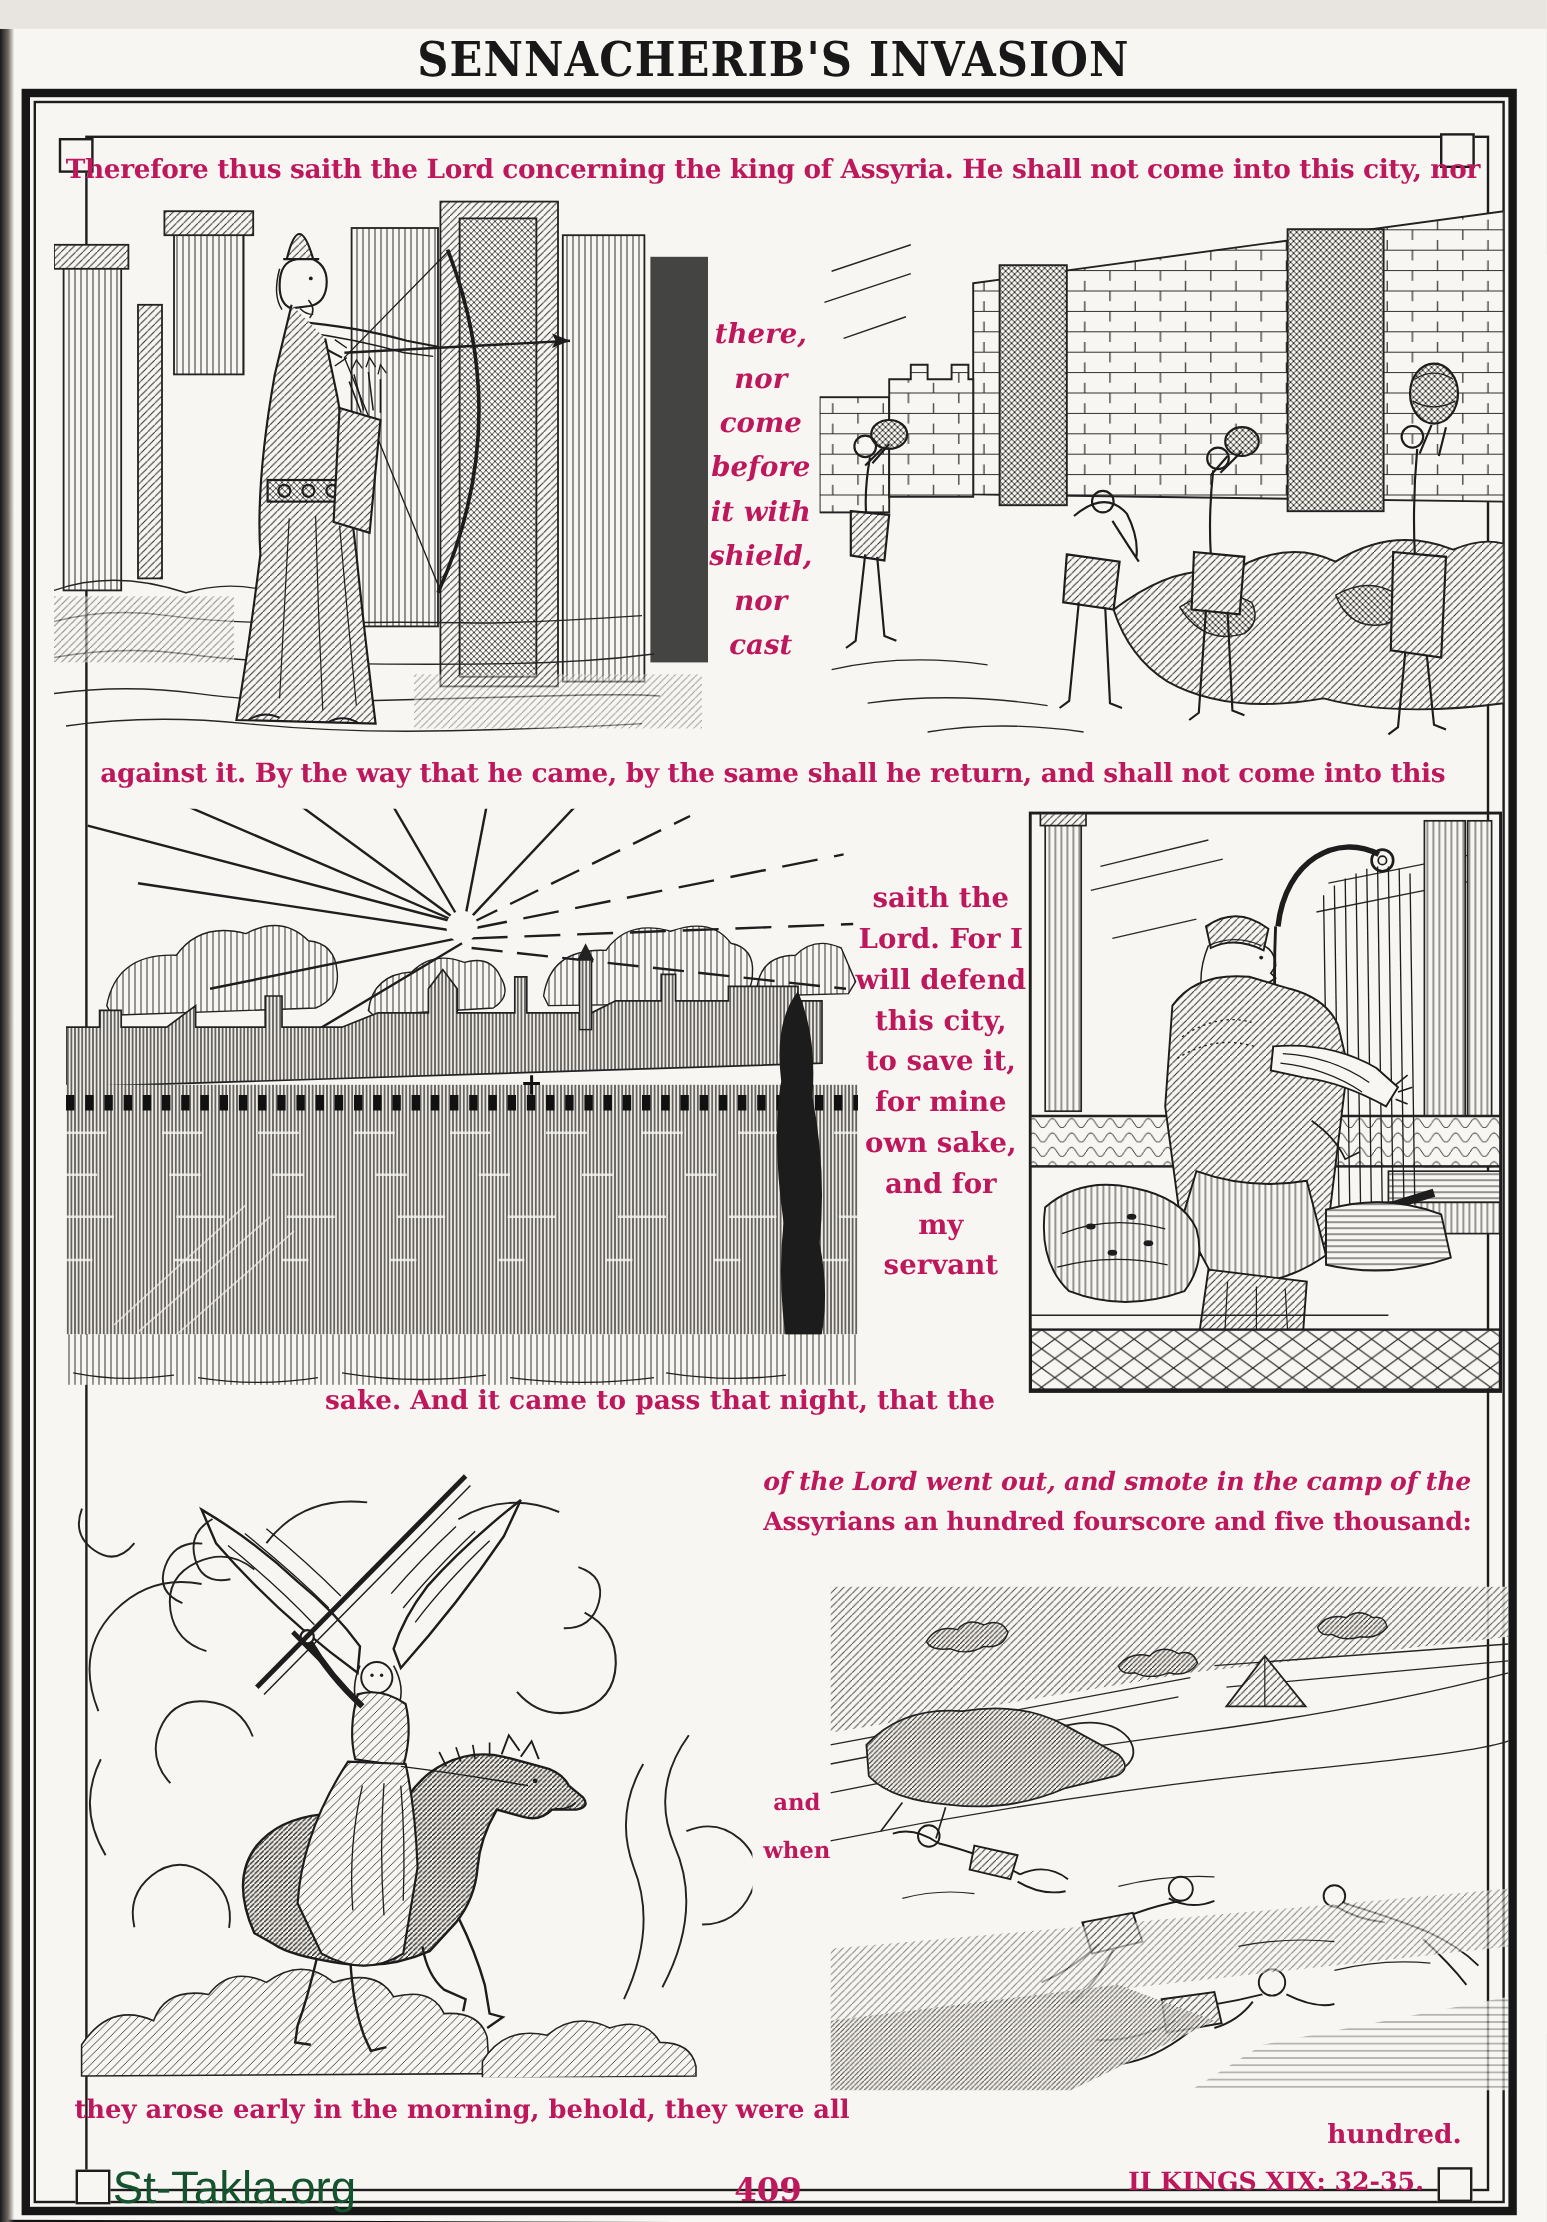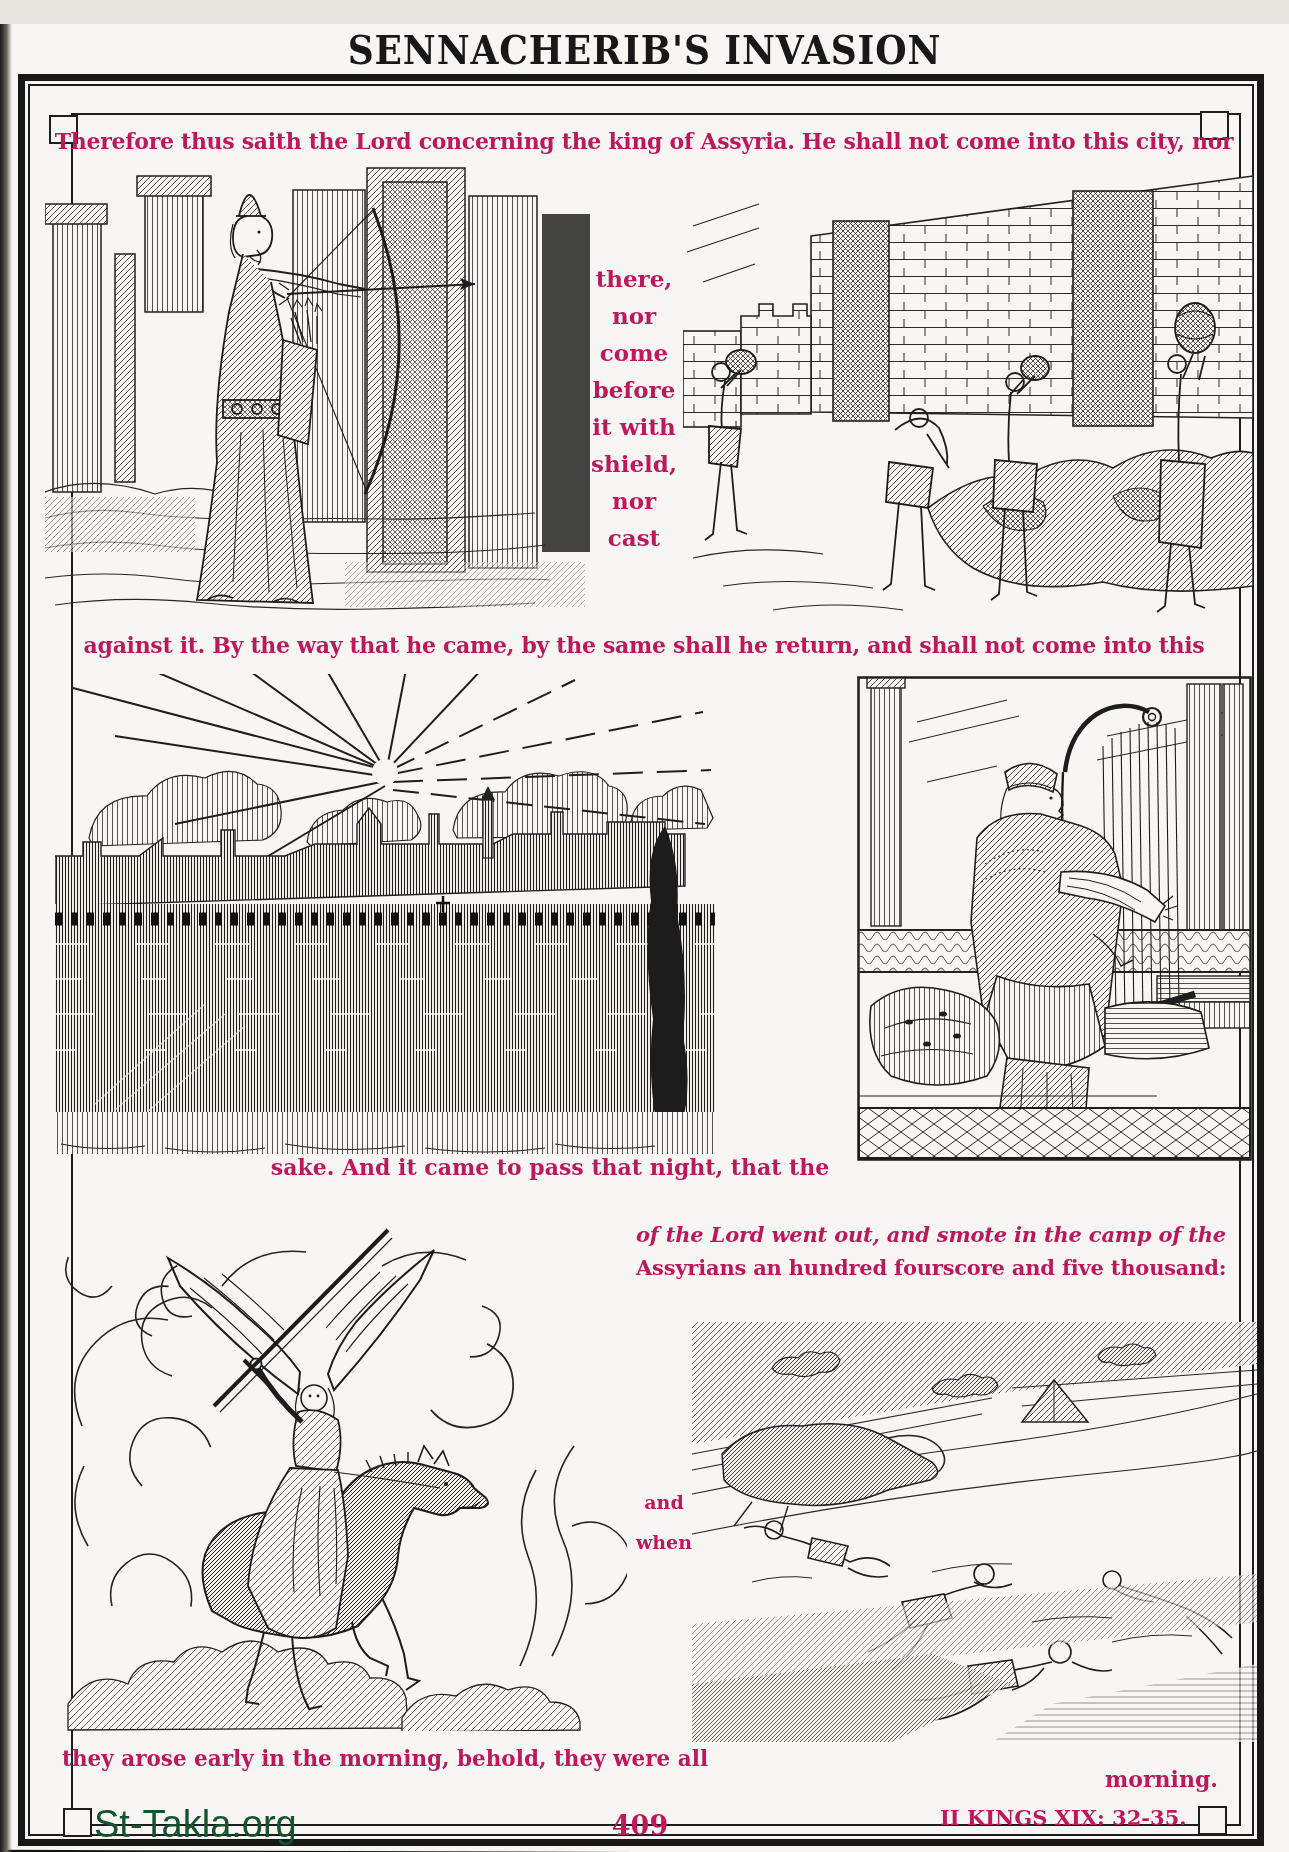--- a/index.html
+++ b/index.html
@@ -21,21 +21,21 @@
   .csq.br{right:30px;bottom:4px;}
   .bottom-bar{position:absolute;left:2px;top:1828px;width:1287px;height:13px;background:#141414;
     transform:rotate(.2deg);z-index:6;}
   
   .txt{position:absolute;font-family:"DejaVu Serif",serif;font-weight:700;color:#be185d;
     white-space:nowrap;z-index:10;}
   .line1{left:34px;top:104px;width:1220px;text-align:center;font-size:22px;letter-spacing:-.3px;}
   .line2{left:34px;top:608px;width:1220px;text-align:center;font-size:22px;letter-spacing:-.3px;}
   .line3{left:270px;top:1130px;width:560px;text-align:center;font-size:22px;}
   .col{text-align:center;}
-  .col1{left:578px;top:236px;width:112px;font-size:23px;line-height:37px;}
+  .col1{left:578px;top:236px;width:112px;font-size:23px;line-height:37px;font-style:italic;}
   .col2{left:710px;top:708px;width:148px;font-size:23px;line-height:34px;}
   .col3{left:604px;top:1458px;width:120px;font-size:19px;line-height:40px;}
   .campline{left:636px;width:600px;text-align:left;font-size:21px;letter-spacing:-.2px;}
   .camp1{top:1198px;font-style:italic;}
   .camp2{top:1231px;}
   .line5{left:62px;top:1722px;font-size:21.5px;}
   .line6{left:950px;top:1742px;width:268px;text-align:right;font-size:22px;}
   .watermark{position:absolute;left:94px;top:1779px;font-family:"Liberation Sans",sans-serif;
     font-weight:400;font-size:38px;color:#14532d;z-index:12;white-space:nowrap;}
   .pagenum{left:595px;top:1786px;width:90px;text-align:center;font-size:27px;z-index:12;}
@@ -76,33 +76,45 @@
     <div>come</div>
     <div>before</div>
     <div>it with</div>
     <div>shield,</div>
     <div>nor</div>
     <div>cast</div>
   </div>
 
   <div class="txt line2">against it.  By the way that he came, by the same shall he return, and shall not come into this</div>
 
+  <div class="txt col col2">
+    <div>saith the</div>
+    <div>Lord. For I</div>
+    <div>will defend</div>
+    <div>this city,</div>
+    <div>to save it,</div>
+    <div>for mine</div>
+    <div>own sake,</div>
+    <div>and for</div>
+    <div>my</div>
+    <div>servant</div>
+  </div>
 
   <div class="txt line3">sake.  And it came to pass that night, that the</div>
 
   <div class="txt campline camp1">of the Lord went out, and smote in the camp of the</div>
   <div class="txt campline camp2">Assyrians an hundred fourscore and five thousand:</div>
 
   <div class="txt col col3">
     <div>and</div>
     <div>when</div>
   </div>
 
   <div class="txt line5">they arose early in the morning, behold, they were all</div>
-  <div class="txt line6">morning.</div>
+  <div class="txt line6">hundred.</div>
 
   <div class="watermark">St-Takla.org</div>
   <div class="txt pagenum">409</div>
   <div class="txt reference">II KINGS XIX: 32-35.</div>
 
   <figure class="illo illo-archer" role="img" aria-label="Assyrian archer aiming an arrow at the city gate">
     <svg viewBox="0 0 545 465" xmlns="http://www.w3.org/2000/svg">
       <defs>
         <pattern id="pA1" width="5" height="5" patternUnits="userSpaceOnUse">
           <rect width="5" height="5" fill="#f8f6f2"></rect>

